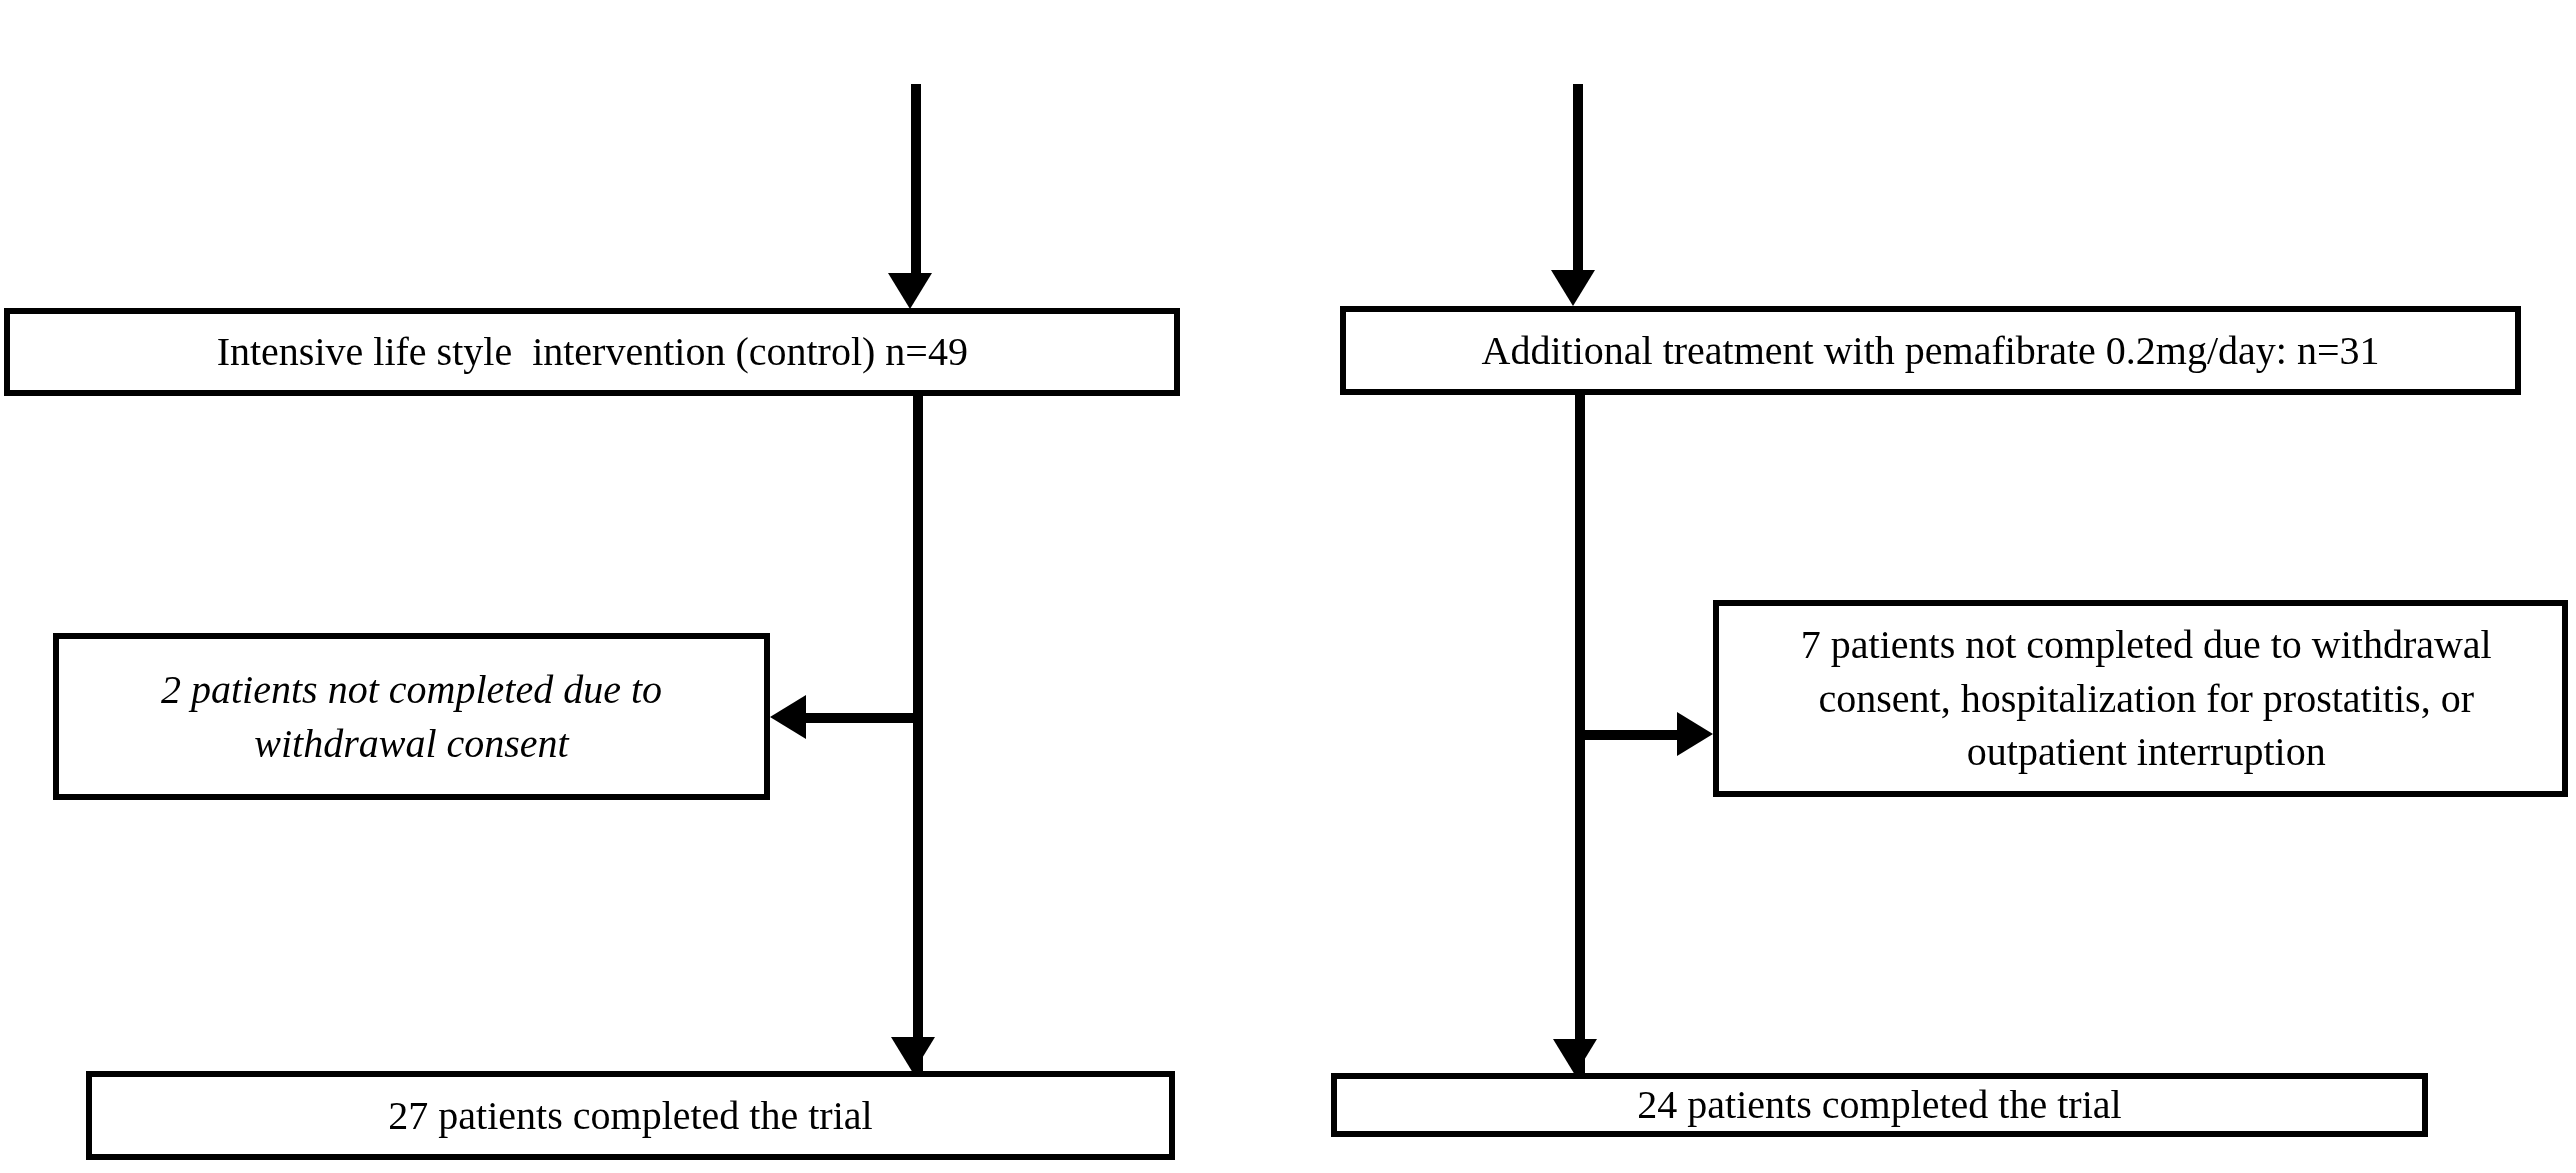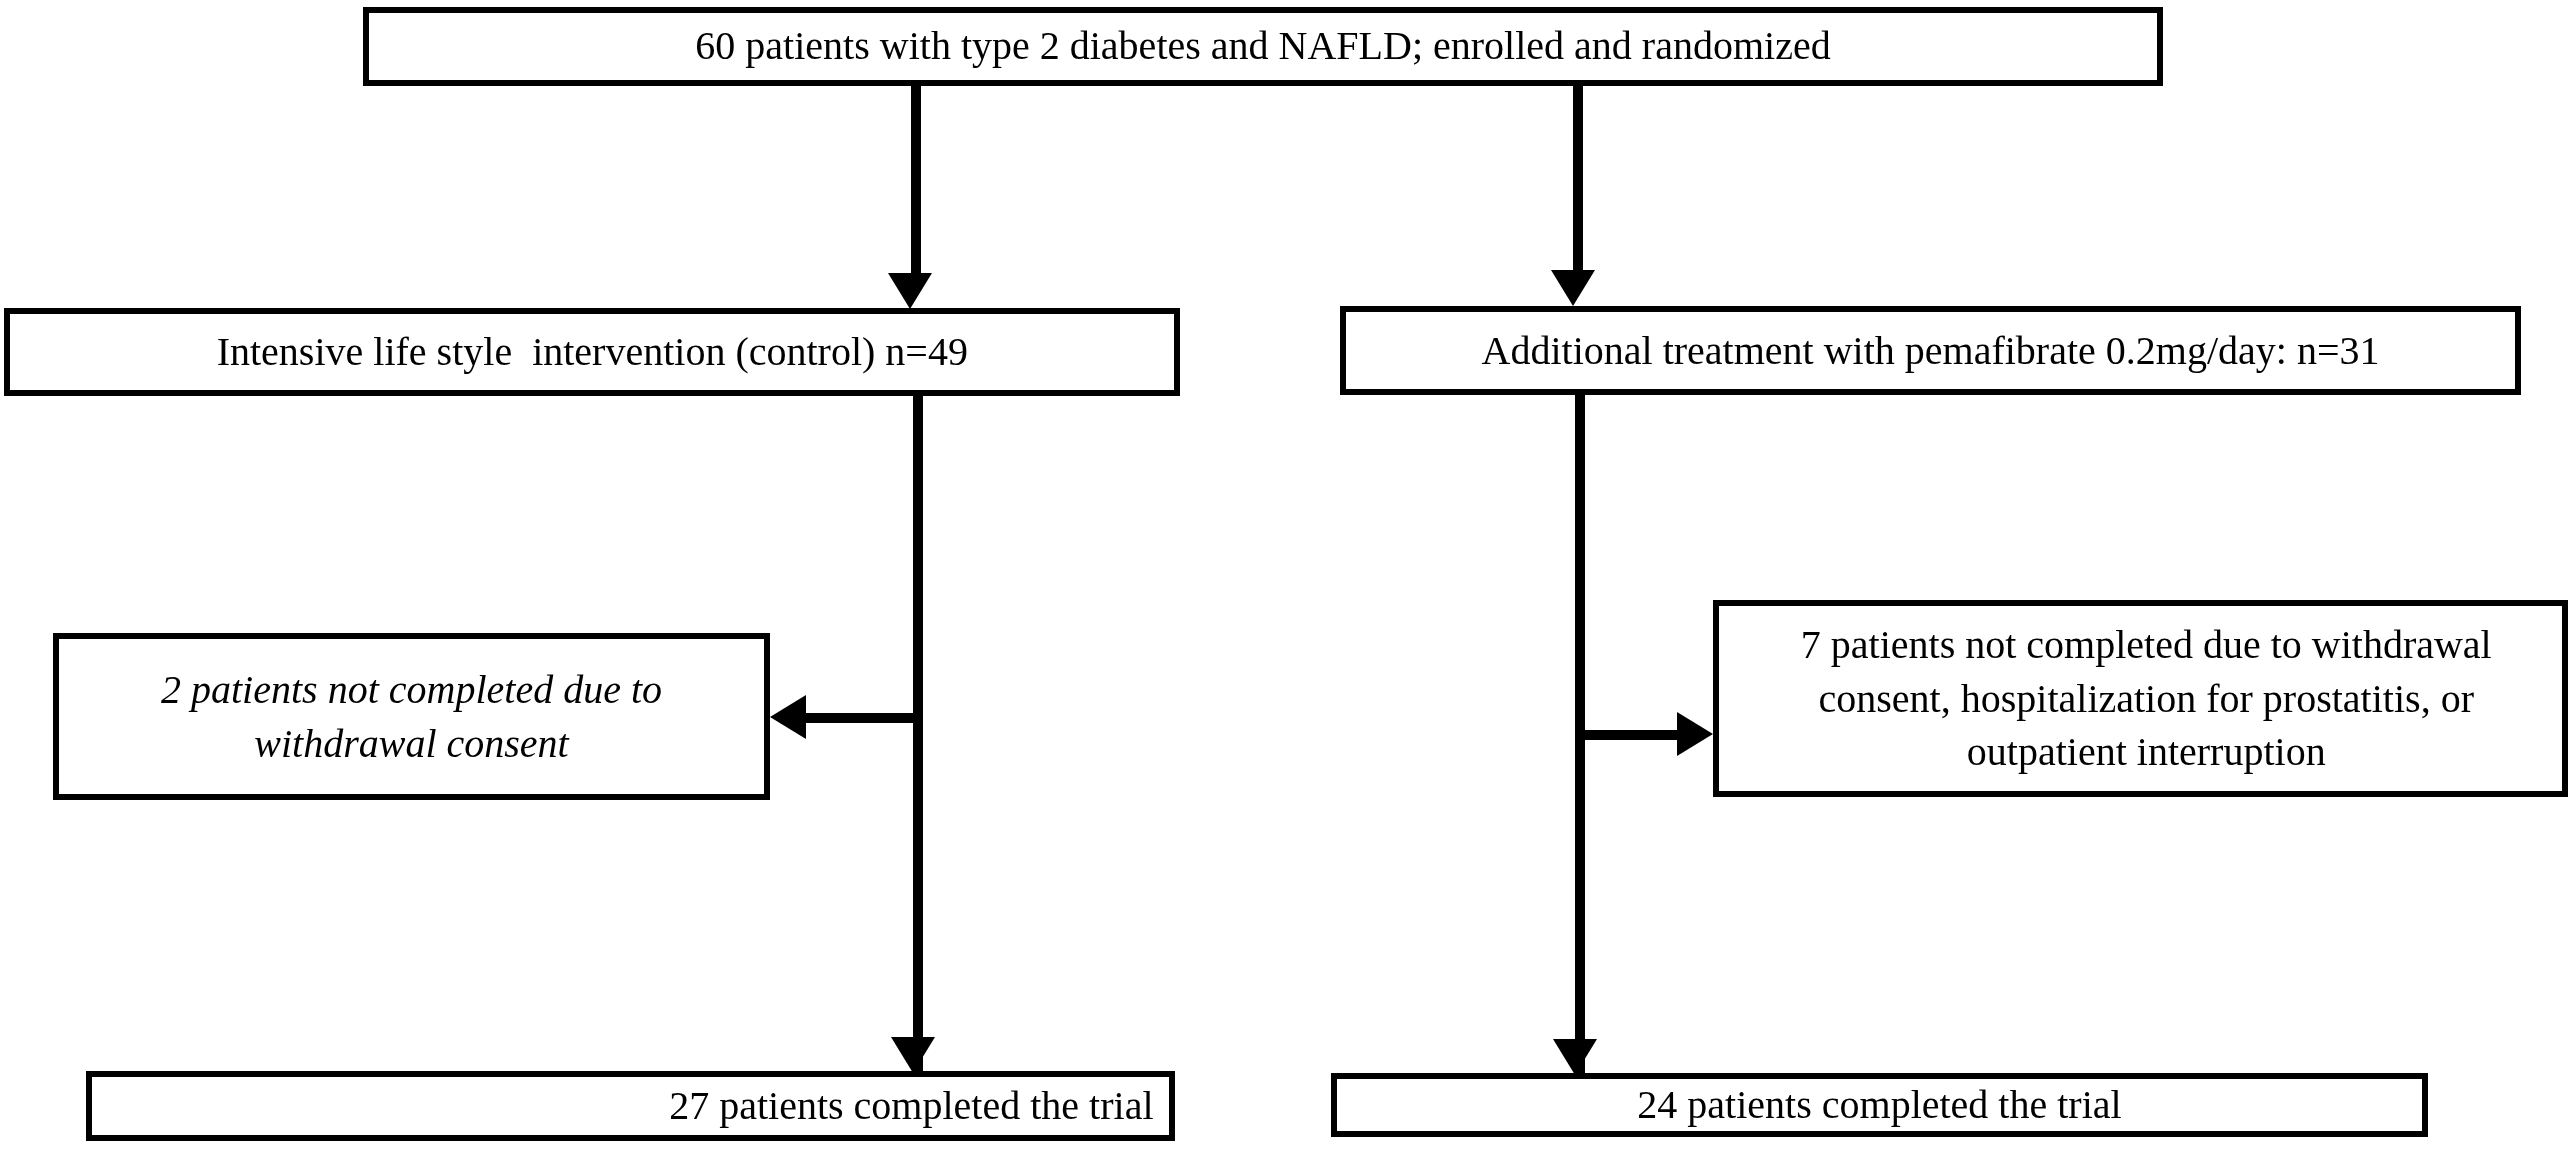--- a/index.html
+++ b/index.html
@@ -37,21 +37,21 @@
     font-size: 40px;
     line-height: 1.34;
   }
 
   
   #node-enrollment   { left: 363px;  top: 6.9px;    width: 1800px; height: 79px; }
   #node-control      { left: 4.3px;    top: 308px;  width: 1176px; height: 88px; }
   #node-treatment    { left: 1340px; top: 306px;  width: 1181px; height: 89px; }
   #node-excl-left    { left: 53px;   top: 633px;  width: 717px;  height: 167px; font-style: italic; }
   #node-excl-right   { left: 1713px; top: 600px;  width: 855px;  height: 197px; padding-left: 27px; }
-  #node-done-left    { left: 86px;  top: 1071px; width: 1089px; height: 70px; justify-content: flex-end; }
+  #node-done-left    { left: 86px;  top: 1071px; width: 1089px; height: 89px; }
   #node-done-right   { left: 1331px; top: 1073px; width: 1097px; height: 64px; justify-content: center; }
 
   
   .vline {
     position: absolute;
     background: #000000;
     width: 9.5px;
   }
   .hline {
     position: absolute;
@@ -121,23 +121,20 @@
 
   <div class="hline" id="conn-excl-left-line"></div>
   <div class="arrow-left" id="conn-excl-left-head"></div>
 
   <div class="vline" id="conn-treat-trunk"></div>
   <div class="arrow-down" id="conn-treat-trunk-head"></div>
 
   <div class="hline" id="conn-excl-right-line"></div>
   <div class="arrow-right" id="conn-excl-right-head"></div>
 
-  <div class="node" id="node-enrollment">
-    <span>60 patients with type 2 diabetes and NAFLD; enrolled and randomized</span>
-  </div>
 
   <div class="node" id="node-control">
     <span>Intensive life style  intervention (control) n=49</span>
   </div>
 
   <div class="node" id="node-treatment">
     <span>Additional treatment with pemafibrate 0.2mg/day: n=31</span>
   </div>
 
   <div class="node multiline" id="node-excl-left">

